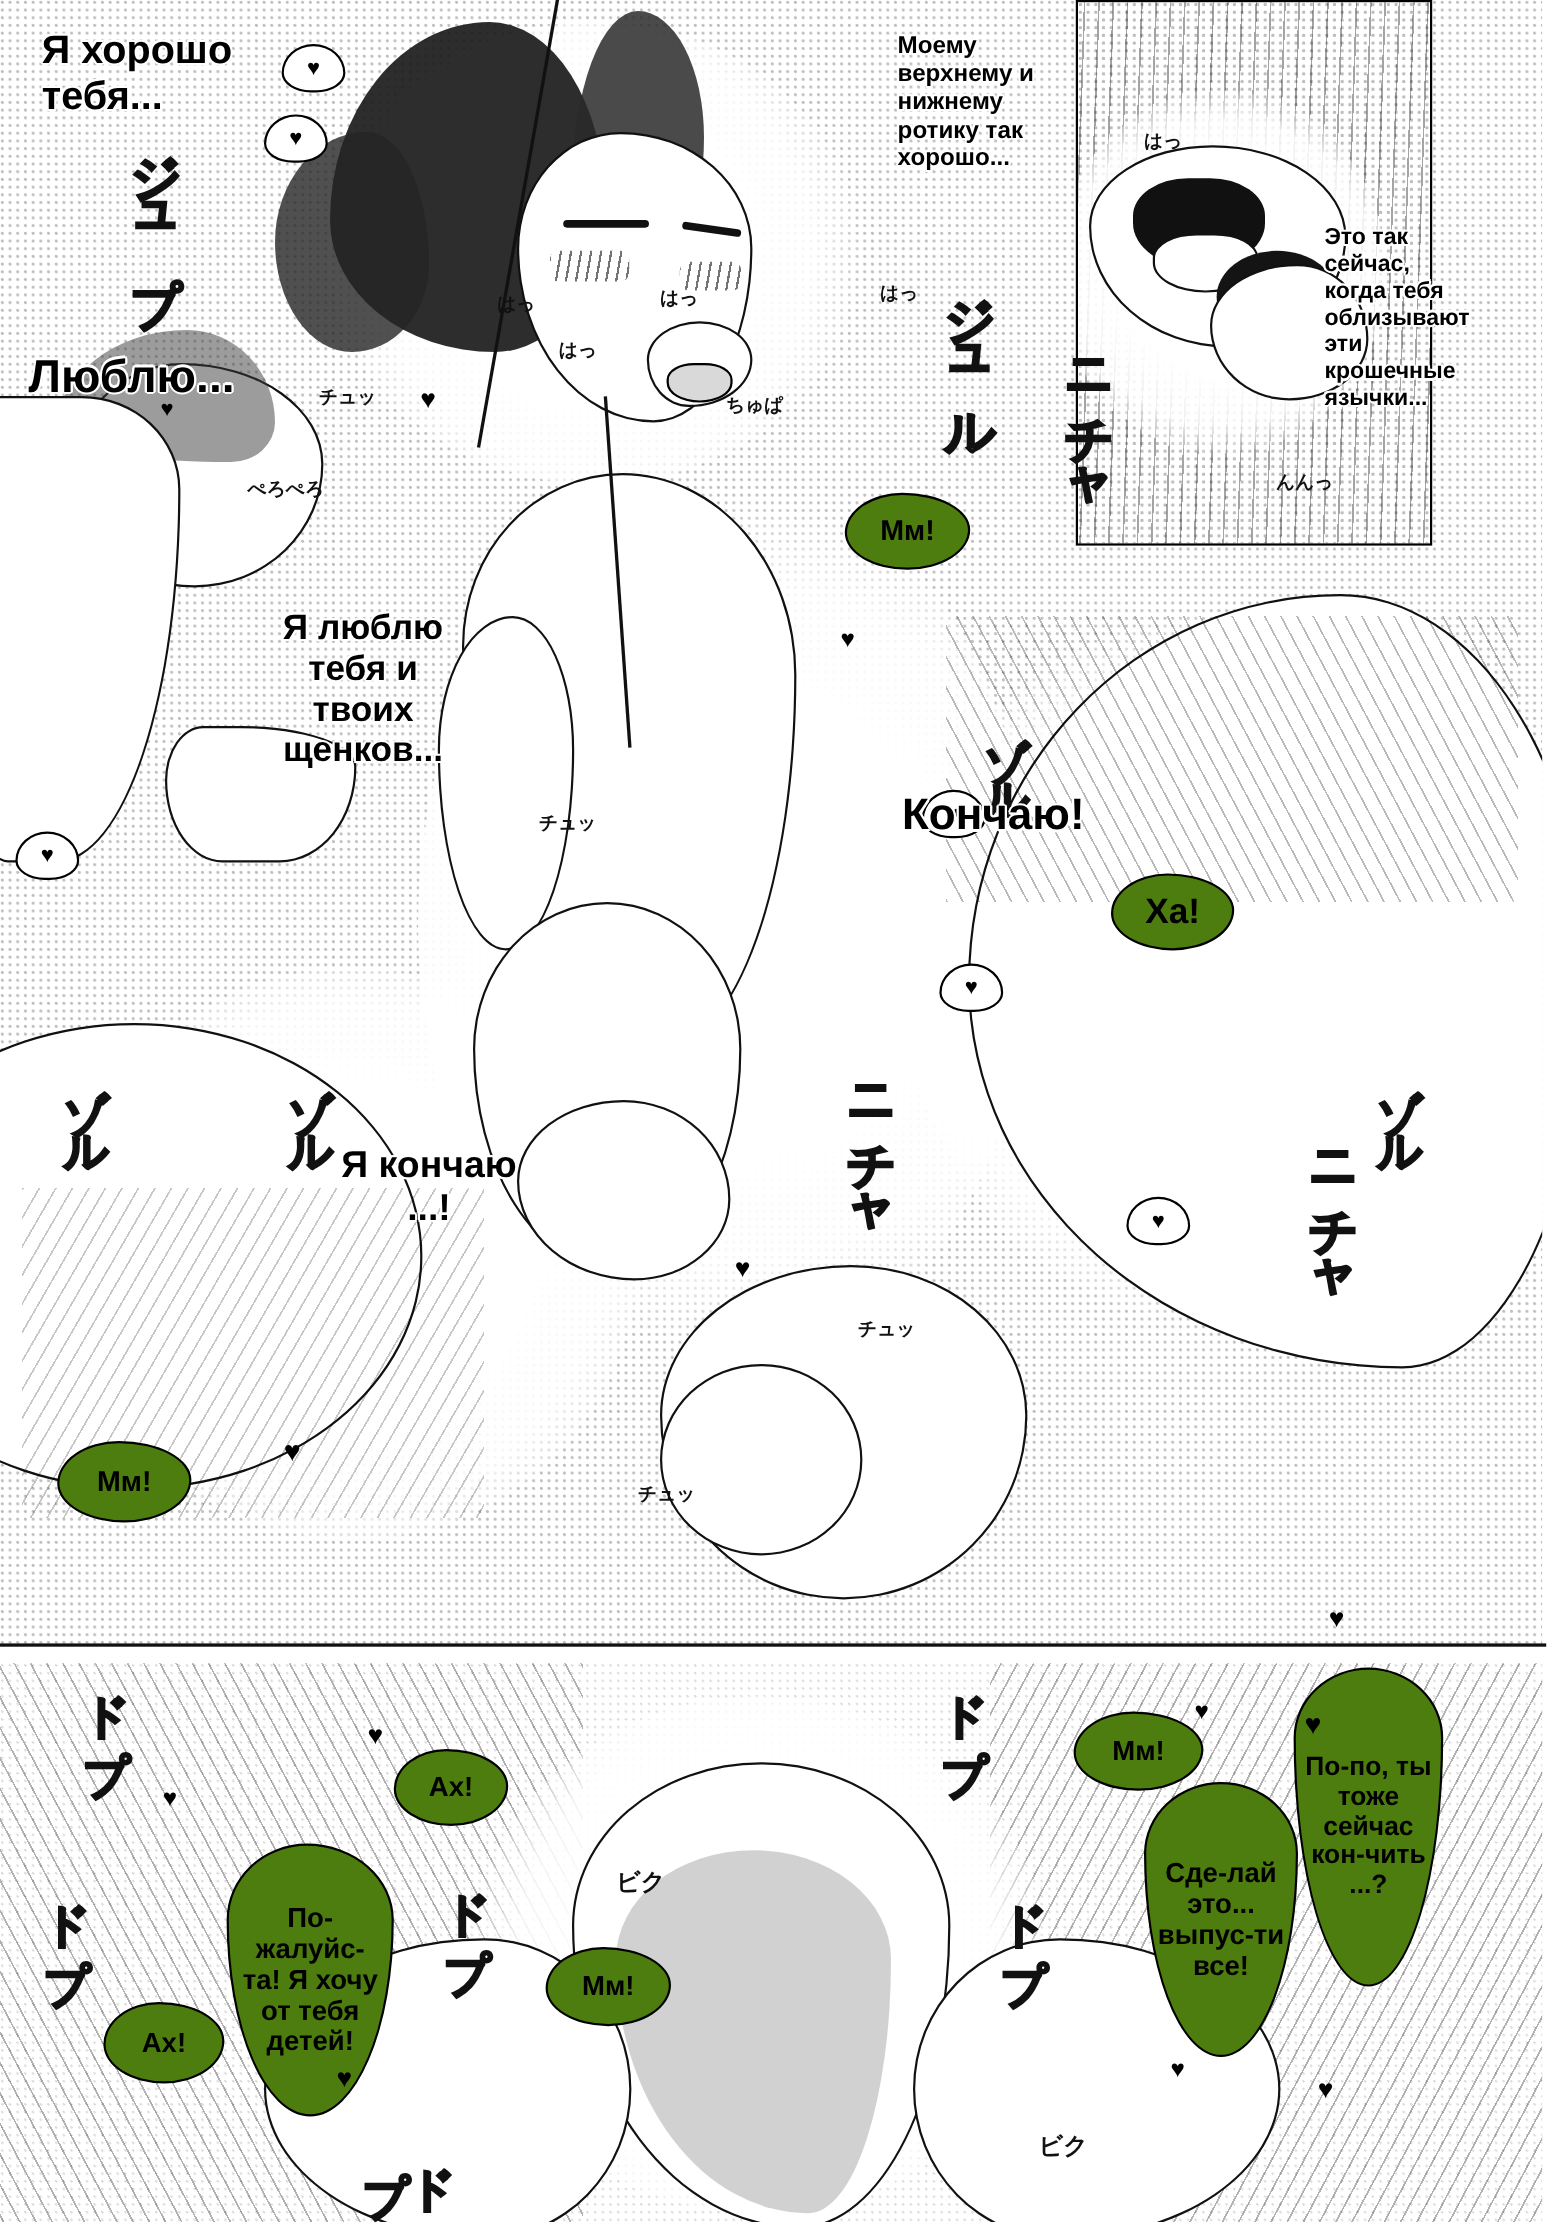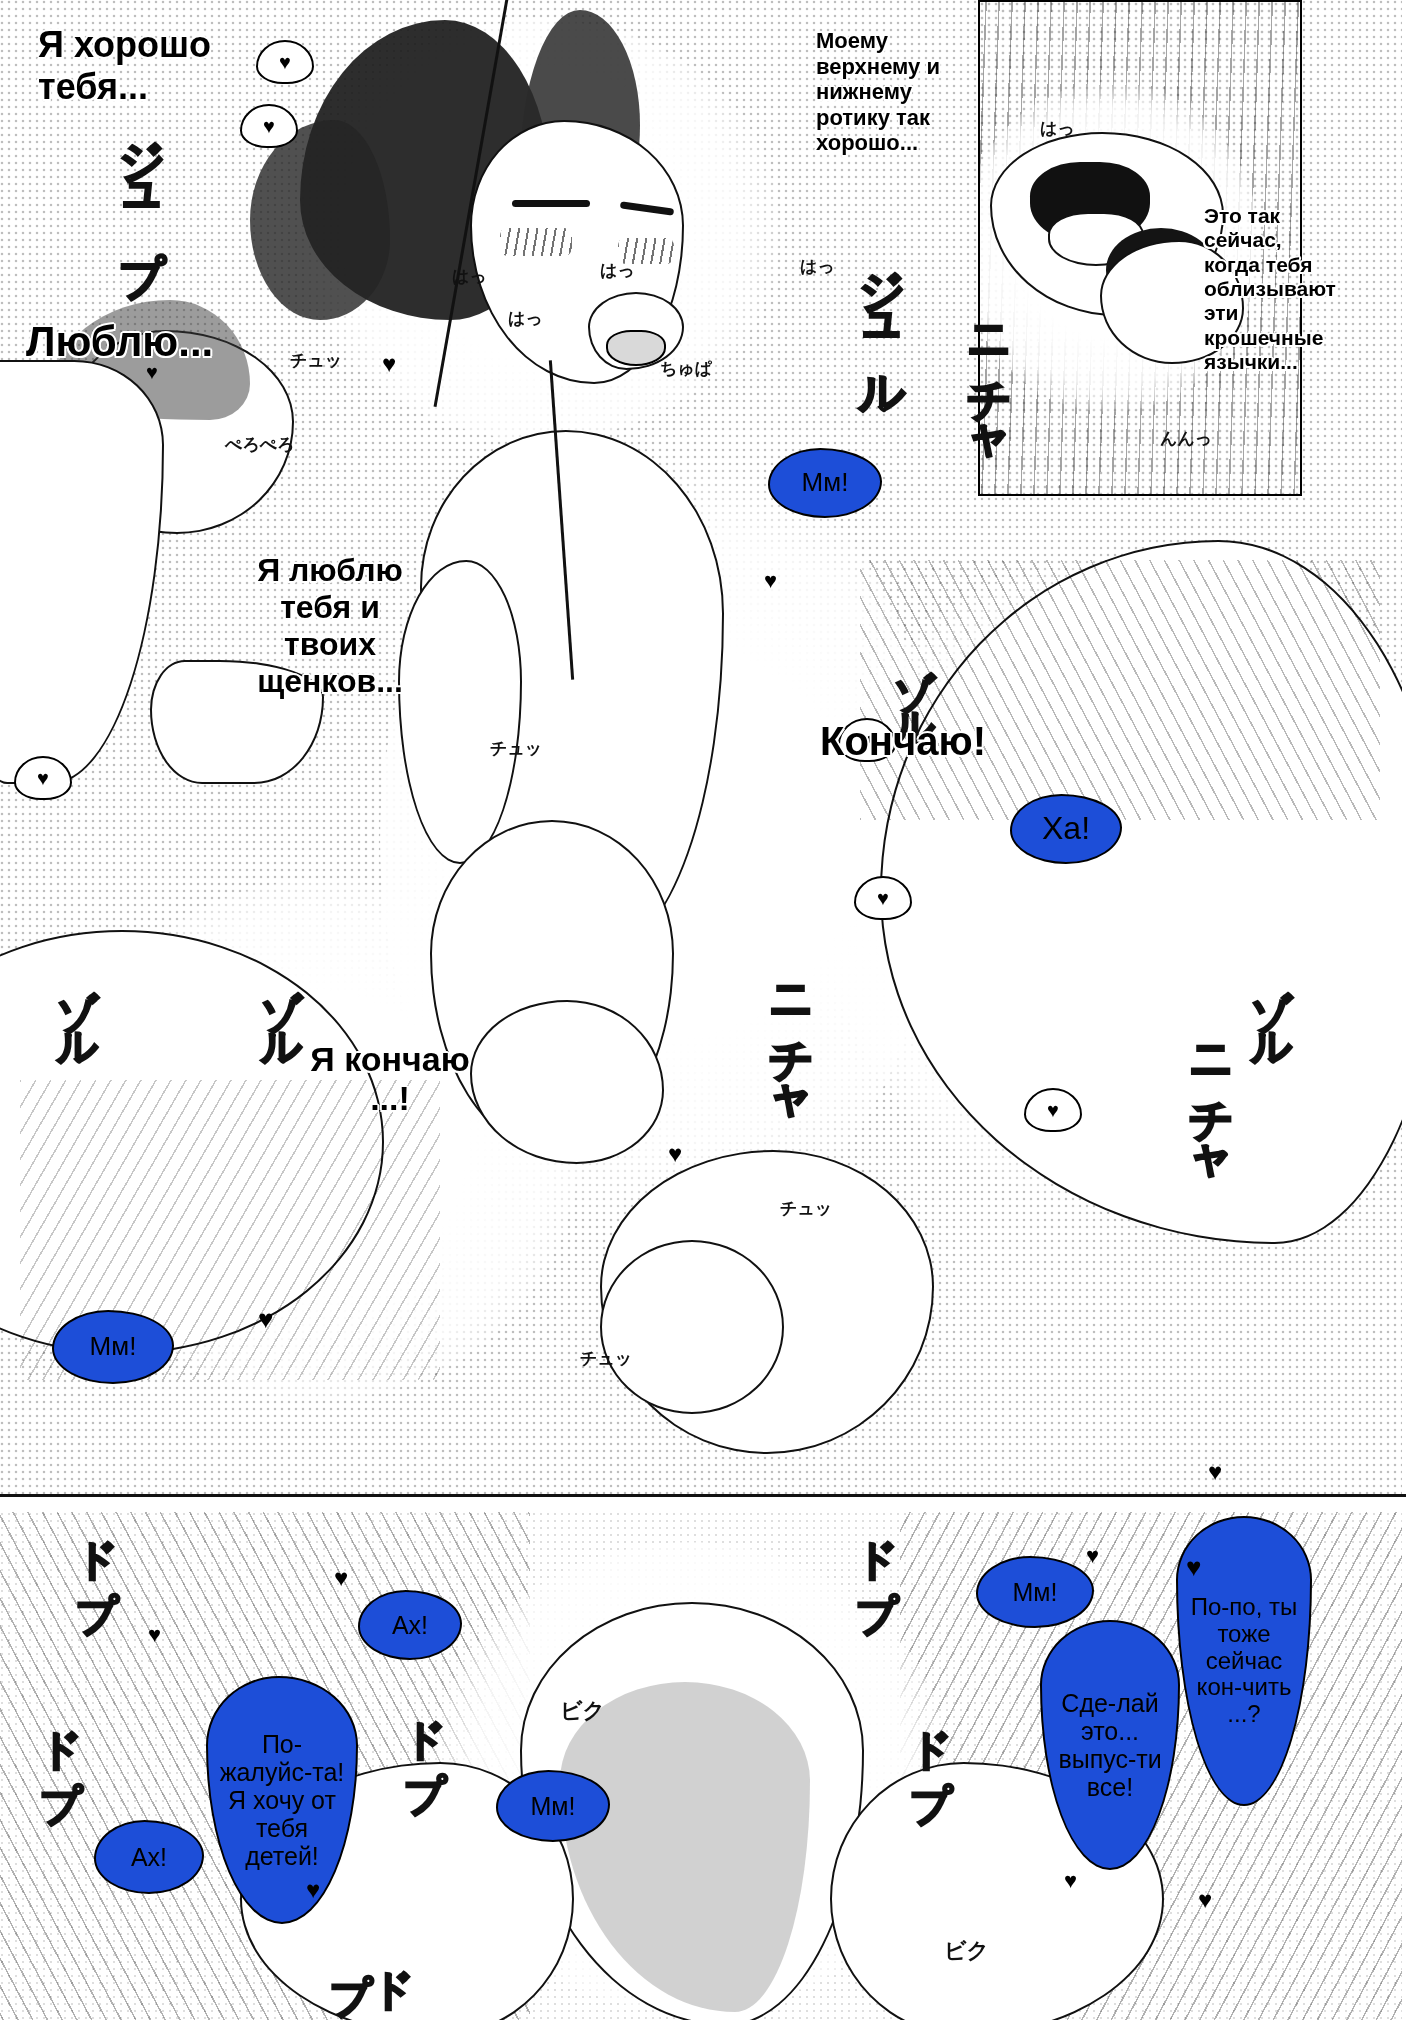--- a/index.html
+++ b/index.html
@@ -54,29 +54,29 @@
     pointer-events: none;
   }
   .ink-fill {
     position: absolute;
     background: #111;
     pointer-events: none;
   }
   
   .bubble {
     position: absolute;
-    background: #1d4ed8;
+    background: #4d7c0f;
     border: 2.5px solid #000;
     border-radius: 46% 54% 50% 50% / 52% 48% 52% 48%;
     display: flex;
     align-items: center;
     justify-content: center;
     text-align: center;
     color: #000;
-    font-weight: 400;
+    font-weight: 700;
     line-height: 1.12;
     padding: 6px 8px;
     box-sizing: border-box;
     z-index: 40;
   }
   
   .caption {
     position: absolute;
     color: #000;
     font-weight: 700;

